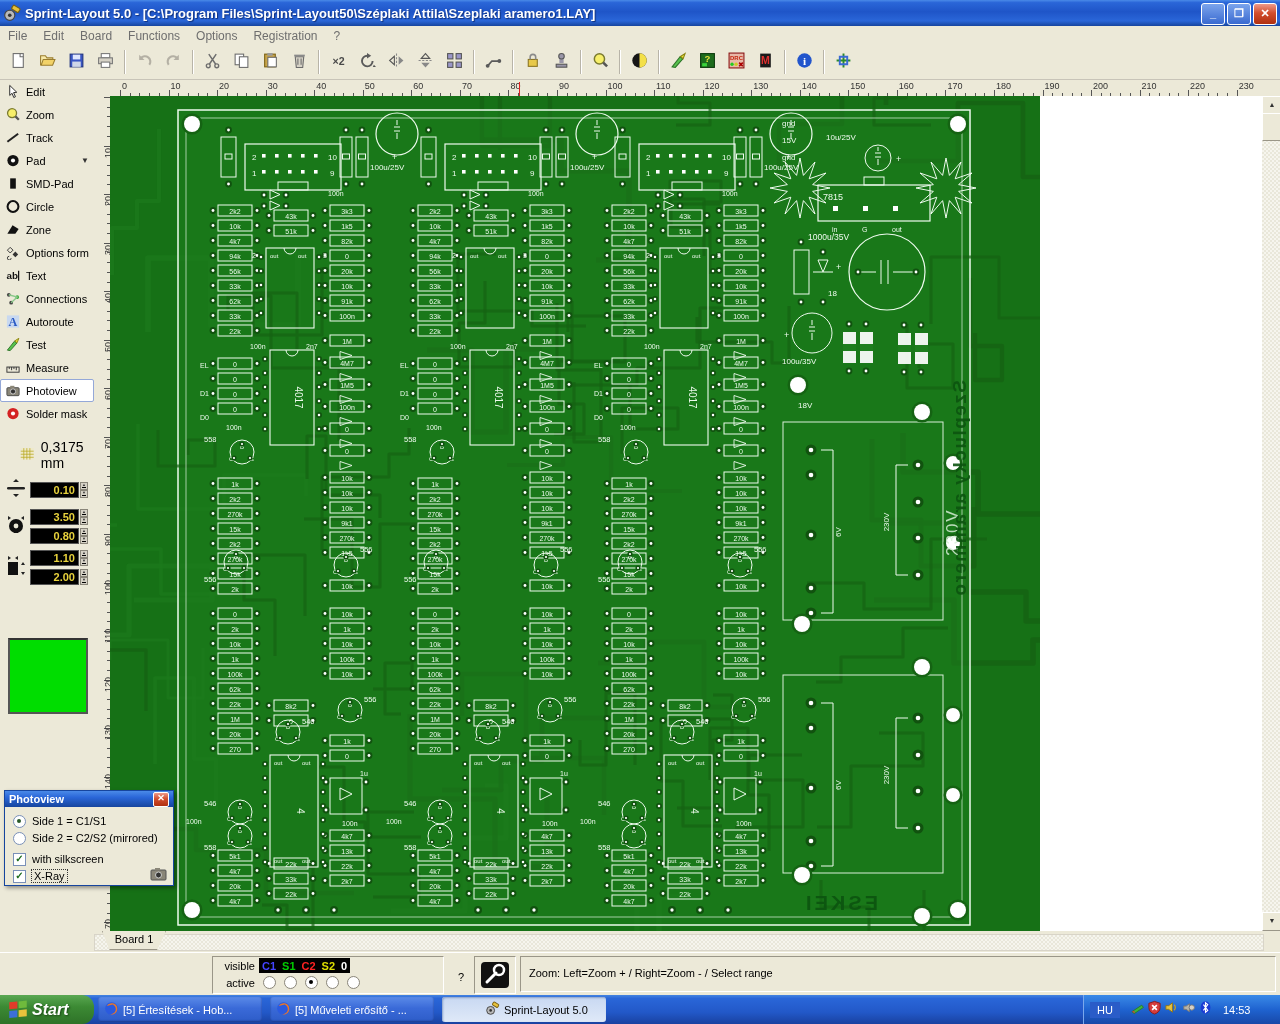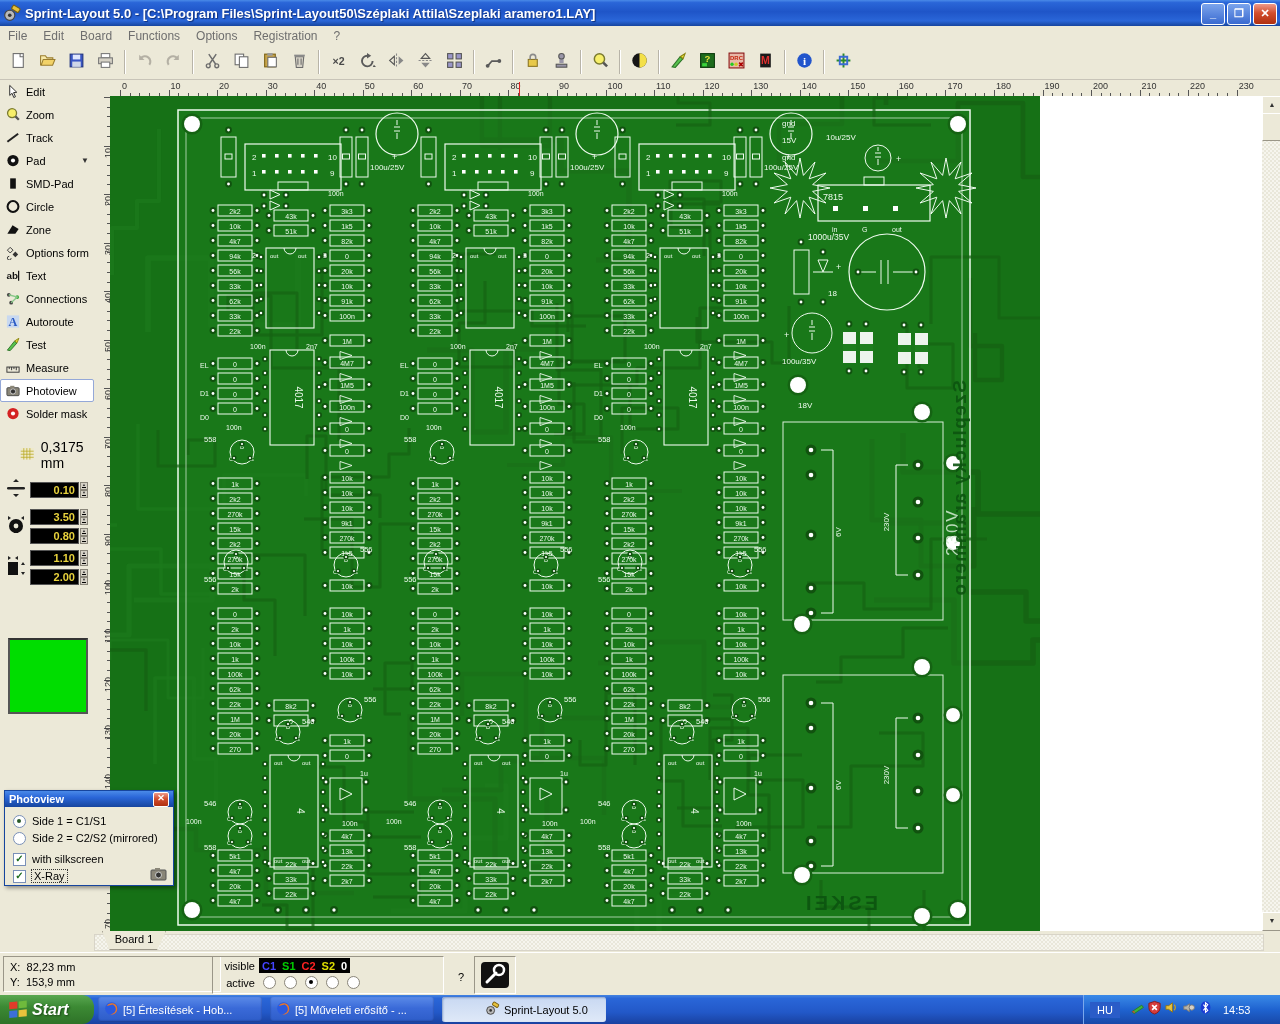--- a/index.html
+++ b/index.html
@@ -3059,24 +3059,20 @@
     <div id="vthumb"></div>
     <div class="sbtn" style="bottom:0;">▼</div>
   </div>
 
   <div id="tabrow">
     <div id="hscrolltrack"></div>
     <div id="boardtab">Board 1</div>
   </div>
 
   <div id="statusbar">
-    <div class="spanel" id="xy">
-      <div><span>X:</span>&nbsp;&nbsp;<span>82,23 mm</span></div>
-      <div><span>Y:</span>&nbsp;&nbsp;<span>153,9 mm</span></div>
-    </div>
     <div class="spanel" id="layers">
       <div class="lrow">
           <span class="llab">visible</span>
           <div id="layerbox">
             <span style="color:#4444ff">C1</span>
             <span style="color:#00cc00">S1</span>
             <span style="color:#ff2222">C2</span>
             <span style="color:#dddd00">S2</span>
             <span style="color:#ffffff">0</span>
           </div>
@@ -3093,20 +3089,21 @@
         </div>
     </div>
     <span id="qmark">?</span>
     <div class="spanel" id="sicon">
       <svg width="30" height="28" viewBox="0 0 30 28">
           <rect x="1" y="1" width="28" height="26" rx="4" fill="#111"></rect>
           <circle cx="19" cy="9" r="5" fill="none" stroke="#fff" stroke-width="2.5"></circle>
           <path d="M16 12 L7 21" stroke="#fff" stroke-width="3" stroke-linecap="round"></path>
         </svg>
     </div>
+    <div class="spanel" id="hint">Zoom: Left=Zoom + / Right=Zoom - / Select range</div>
   </div>
 
   <div id="taskbar">
     <div id="startbtn">
       <svg viewBox="0 0 16 16">
           <rect x="1" y="2" width="6.5" height="5.5" fill="#e03c2a" transform="skewY(-6)"></rect>
           <rect x="8.5" y="2" width="6.5" height="5.5" fill="#6fba3c" transform="skewY(-6)"></rect>
           <rect x="1" y="9" width="6.5" height="5.5" fill="#3c6fd8" transform="skewY(-6)"></rect>
           <rect x="8.5" y="9" width="6.5" height="5.5" fill="#e8c23c" transform="skewY(-6)"></rect>
         </svg>

